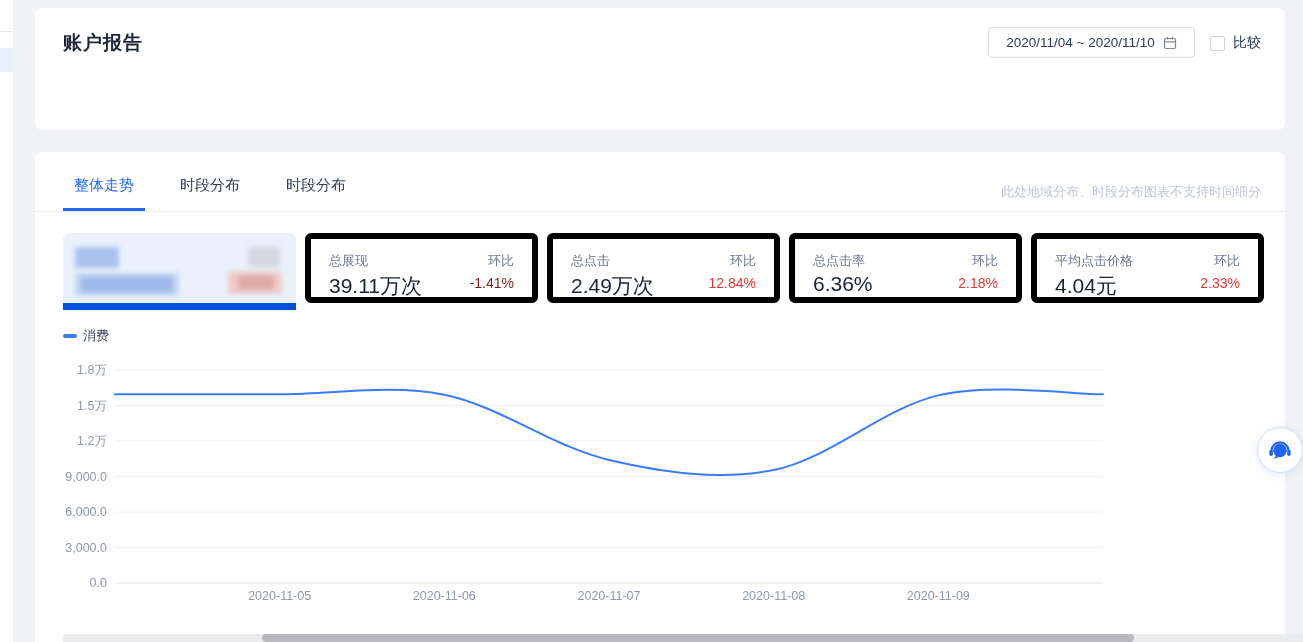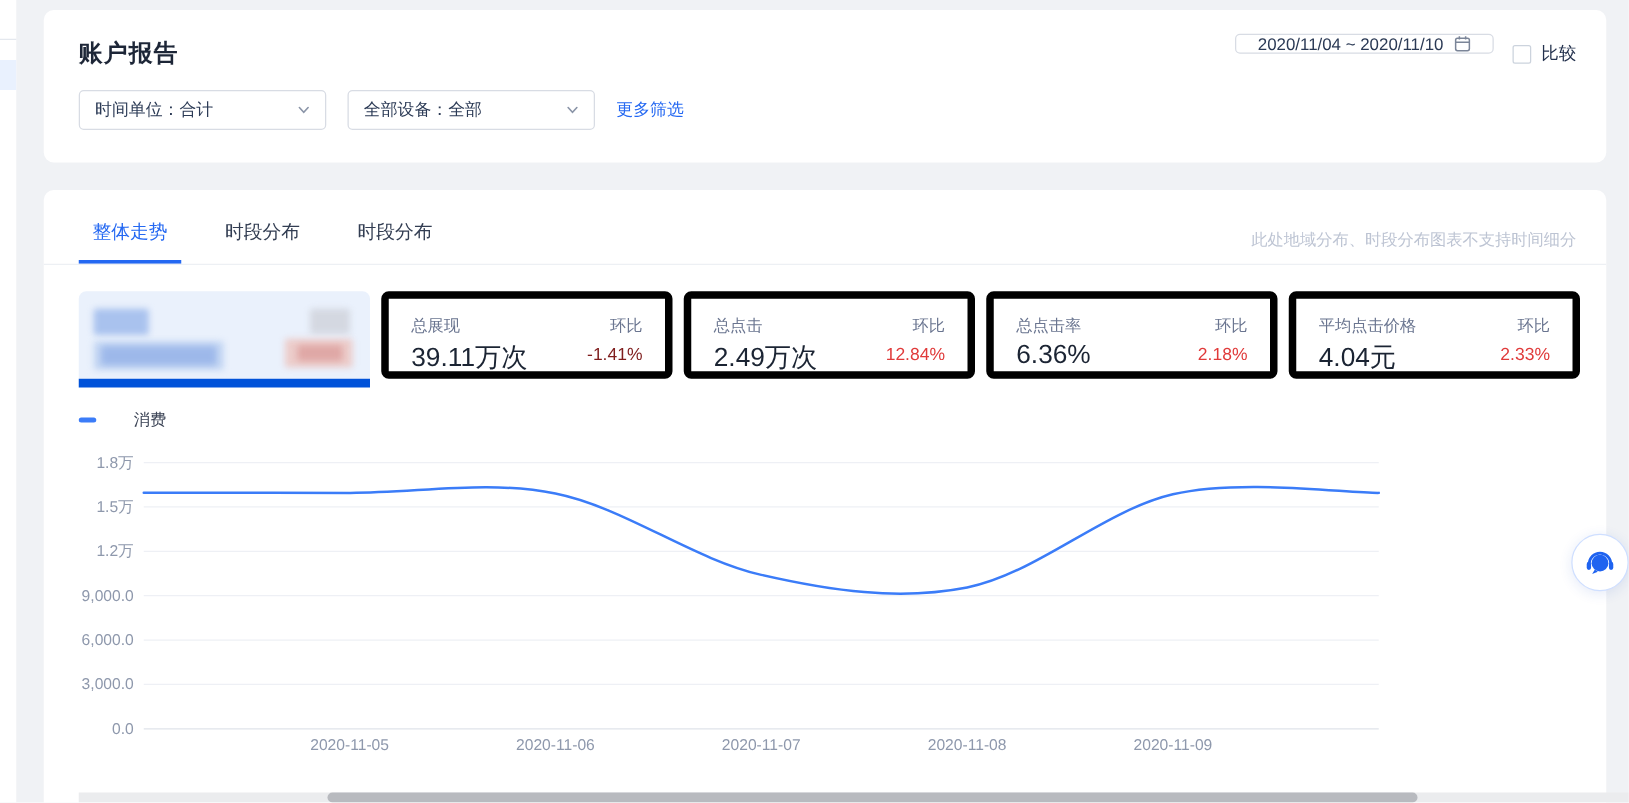--- a/index.html
+++ b/index.html
@@ -17,21 +17,21 @@
 
   .page-title { position:absolute; left:28px; top:22px; font-size:19px; font-weight:600; color:#1d2637; letter-spacing:1px; }
 
   .filters-row { position:absolute; left:28px; top:64px; display:flex; align-items:center; }
   .select-box { width:198px; height:32px; border:1px solid #d8dce4; border-radius:4px; background:#fff;
     display:flex; align-items:center; justify-content:space-between; padding:0 12px; font-size:13.5px; color:#2b3a55; cursor:pointer; }
   .select-box + .select-box { margin-left:17px; }
   .chevron { width:10px; height:10px; flex:0 0 auto; }
   .more-link { margin-left:17px; font-size:13.5px; color:#2468f2; cursor:pointer; }
 
-  .date-box { position:absolute; right:90px; top:19px; width:207px; height:16px; border:1px solid #d8dce4; border-radius:4px;
+  .date-box { position:absolute; right:90px; top:19px; width:207px; height:31px; border:1px solid #d8dce4; border-radius:4px;
     display:flex; align-items:center; justify-content:center; gap:8px; font-size:13.5px; color:#2b3a55; cursor:pointer; }
   .compare-wrap { position:absolute; right:24px; top:26px; display:flex; align-items:center; gap:8px; }
   .checkbox { width:15px; height:15px; border:1px solid #ccd3dd; border-radius:2px; background:#fff; cursor:pointer; }
   .compare-label { font-size:14px; color:#23314d; }
 
   
   .tabs-row { position:absolute; left:28px; top:0; height:59px; display:flex; align-items:flex-end; gap:24px; }
   .tab { padding:0 11px 13px; font-size:15px; color:#323d52; cursor:pointer; border-bottom:3px solid transparent; }
   .tab.active { color:#2468f2; border-bottom-color:#2468f2; }
   .tabs-divider { position:absolute; left:0; top:59px; width:1250px; height:1px; background:#edf0f4; }
@@ -50,21 +50,21 @@
   .mz1 { left:12px; top:14px; width:44px; height:21px; background:#a9c2ee; }
   .mz2 { left:12px; top:40px; width:104px; height:23px; background:#c3d6f3; }
   .mz2b{ left:18px; top:44px; width:92px; height:15px; background:#9db8ea; }
   .mz3 { right:16px; top:14px; width:32px; height:20px; background:#d4d8e1; }
   .mz4 { right:14px; top:38px; width:54px; height:23px; background:#ecccca; }
   .mz4b{ right:22px; top:43px; width:36px; height:13px; background:#dfa8a6; }
 
   
   .legend { position:absolute; left:28px; top:175px; display:flex; align-items:center; gap:6px; cursor:pointer; }
   .legend-dash { width:14px; height:4px; border-radius:2px; background:#3b7cf8; }
-  .legend-label { font-size:13px; color:#3c4456;margin-left:24px; }
+  .legend-label { font-size:13px; color:#3c4456; }
 
   .chart-svg { position:absolute; left:0; top:203px; }
 
   
   .hscroll-track { position:absolute; left:63px; top:634px; width:1240px; height:8px; background:#ebecee; cursor:pointer; }
   .hscroll-thumb { position:absolute; left:199px; top:0; width:872px; height:8px; background:#b8babf; border-radius:4px; cursor:grab; }
 
   
   .chat-fab { position:absolute; left:1257px; top:427px; width:46px; height:46px; border-radius:50%; background:#fff;
     border:1px solid #cfdfff; box-shadow:0 2px 10px rgba(30,80,200,.12); display:flex; align-items:center; justify-content:center; cursor:pointer; }
@@ -73,35 +73,20 @@
 <body>
 
 <div class="sidebar-edge">
   <div class="sidebar-divider"></div>
   <div class="sidebar-active"></div>
 </div>
 
 <div class="card header-card">
   <div class="page-title">账户报告</div>
 
-  <div class="filters-row">
-    <div class="select-box">
-      <span>时间单位：合计</span>
-      <svg class="chevron" viewBox="0 0 10 10">
-          <path d="M1.5 3 L5 6.8 L8.5 3" fill="none" stroke="#8b95a8" stroke-width="1.3" stroke-linecap="round"></path>
-        </svg>
-    </div>
-    <div class="select-box">
-      <span>全部设备：全部</span>
-      <svg class="chevron" viewBox="0 0 10 10">
-          <path d="M1.5 3 L5 6.8 L8.5 3" fill="none" stroke="#8b95a8" stroke-width="1.3" stroke-linecap="round"></path>
-        </svg>
-    </div>
-    <span class="more-link">更多筛选</span>
-  </div>
 
   <div class="date-box">
     <span>2020/11/04 ~ 2020/11/10</span>
     <svg width="14" height="14" viewBox="0 0 14 14">
       <rect x="1.5" y="2.5" width="11" height="10" rx="1.5" fill="none" stroke="#7b8598" stroke-width="1.2"></rect>
       <line x1="1.5" y1="5.8" x2="12.5" y2="5.8" stroke="#7b8598" stroke-width="1.2"></line>
       <line x1="4.5" y1="1" x2="4.5" y2="3.5" stroke="#7b8598" stroke-width="1.2"></line>
       <line x1="9.5" y1="1" x2="9.5" y2="3.5" stroke="#7b8598" stroke-width="1.2"></line>
     </svg>
   </div>

